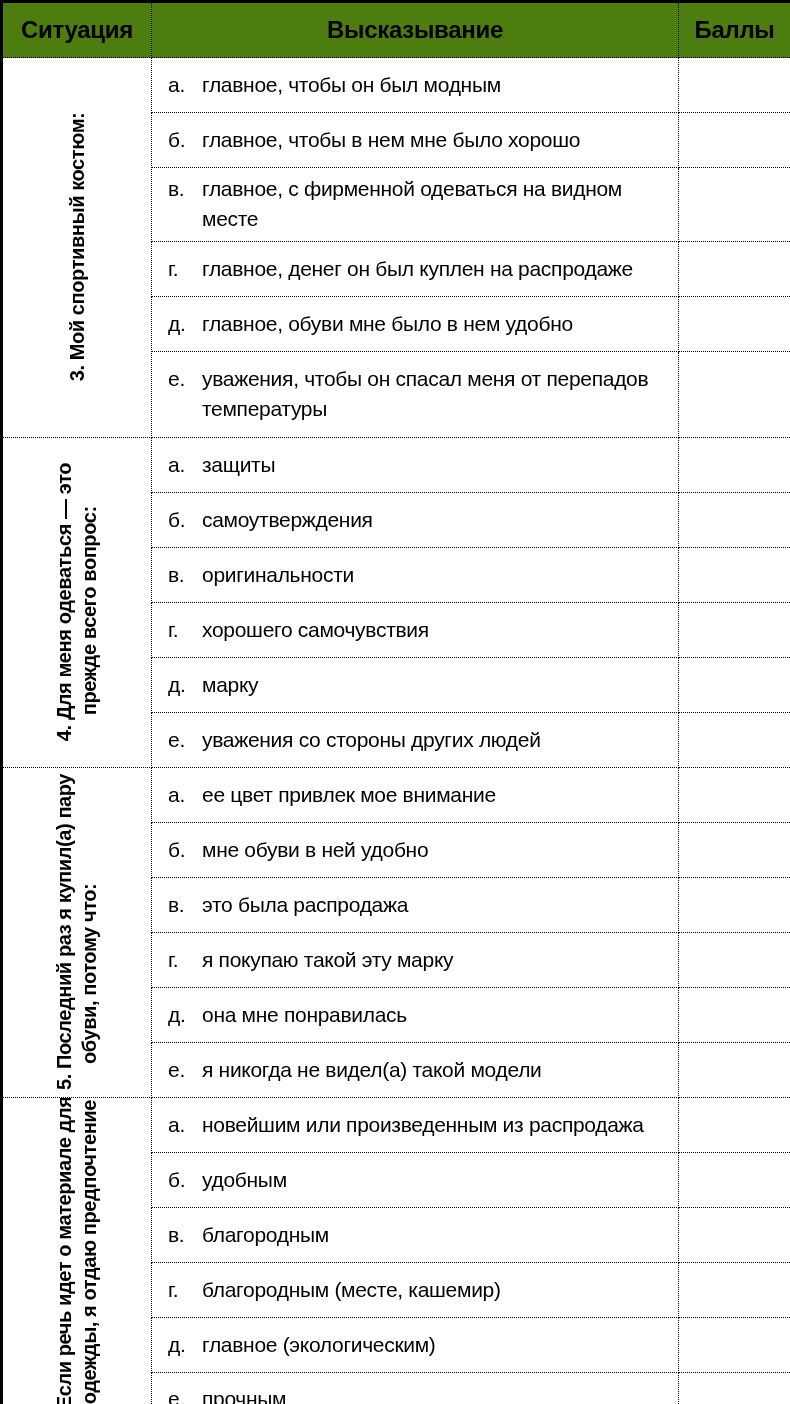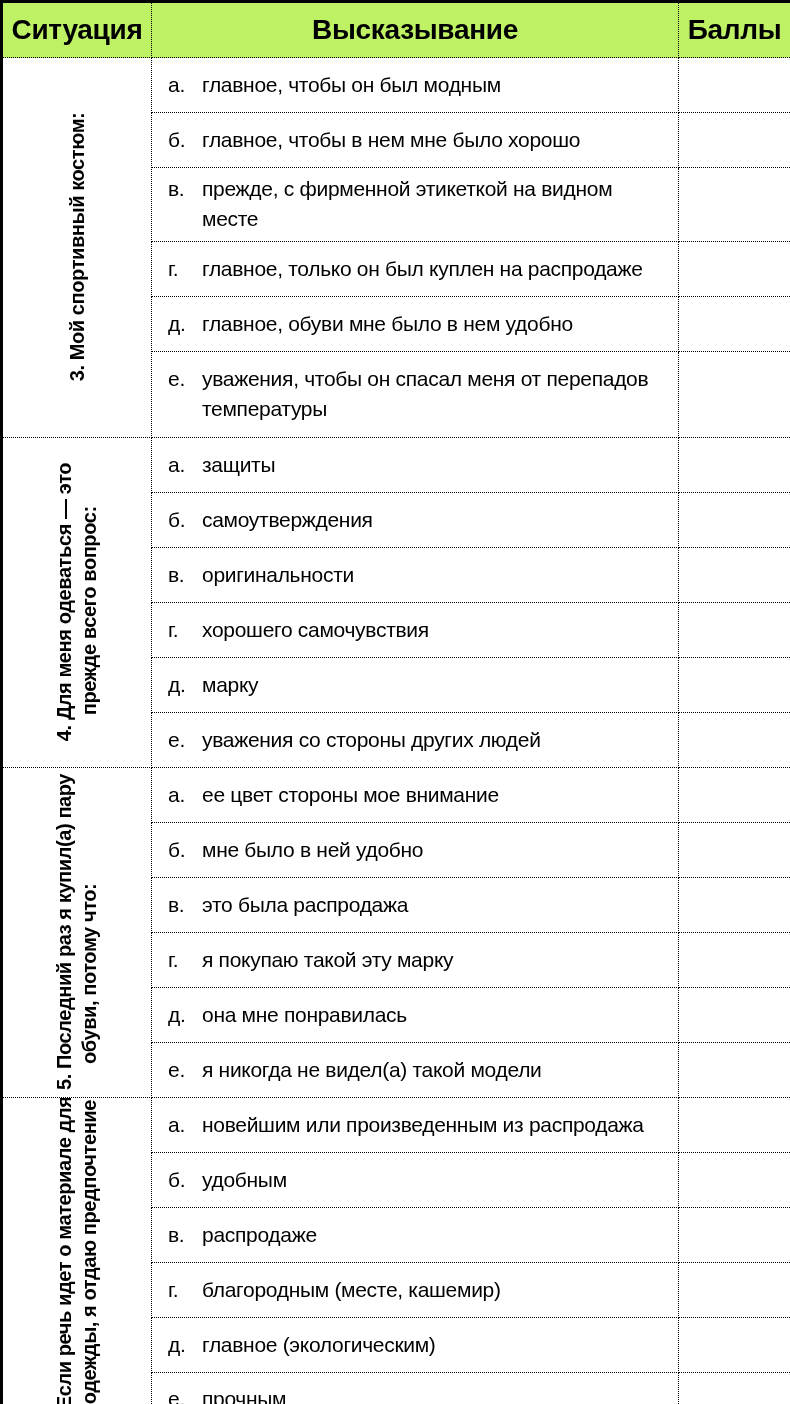--- a/index.html
+++ b/index.html
@@ -17,22 +17,22 @@
     border-collapse: collapse;
     table-layout: fixed;
     border: 3px solid #000000;
   }
   table.qtable th, table.qtable td {
     border: 1px dotted #000000;
     box-sizing: border-box;
   }
   tr.header-row { height: 56px; }
   tr.header-row th {
-    background: #bef264;
-    font-size: 28px;
+    background: #4d7c0f;
+    font-size: 24px;
     font-weight: bold;
     text-align: center;
     vertical-align: middle;
     letter-spacing: -0.3px;
   }
   tr.row { height: 55px; }
   tr.row-tall { height: 86px; }
   td.situation {
     position: relative;
     overflow: hidden;
@@ -100,30 +100,30 @@
               <span class="letter">б.</span>
               <span class="text">главное, чтобы в нем мне было хорошо</span>
             </div>
       </td>
       <td class="score"></td>
     </tr>
     <tr class="row">
       <td class="statement">
         <div class="stmt">
               <span class="letter">в.</span>
-              <span class="text">прежде, с фирменной этикеткой на видном месте</span>
+              <span class="text">главное, с фирменной одеваться на видном месте</span>
             </div>
       </td>
       <td class="score"></td>
     </tr>
     <tr class="row">
       <td class="statement">
         <div class="stmt">
               <span class="letter">г.</span>
-              <span class="text">главное, только он был куплен на распродаже</span>
+              <span class="text">главное, денег он был куплен на распродаже</span>
             </div>
       </td>
       <td class="score"></td>
     </tr>
     <tr class="row">
       <td class="statement">
         <div class="stmt">
               <span class="letter">д.</span>
               <span class="text">главное, обуви мне было в нем удобно</span>
             </div>
@@ -204,30 +204,30 @@
     <tr class="row">
       <td class="situation" rowspan="6">
         <div class="sit-rot">
           <div class="sit-line">5. Последний раз я купил(а) пару</div>
           <div class="sit-line sit-line2">обуви, потому что:</div>
         </div>
       </td>
       <td class="statement">
         <div class="stmt">
               <span class="letter">а.</span>
-              <span class="text">ее цвет стороны мое внимание</span>
+              <span class="text">ее цвет привлек мое внимание</span>
             </div>
       </td>
       <td class="score"></td>
     </tr>
     <tr class="row">
       <td class="statement">
         <div class="stmt">
               <span class="letter">б.</span>
-              <span class="text">мне было в ней удобно</span>
+              <span class="text">мне обуви в ней удобно</span>
             </div>
       </td>
       <td class="score"></td>
     </tr>
     <tr class="row">
       <td class="statement">
         <div class="stmt">
               <span class="letter">в.</span>
               <span class="text">это была распродажа</span>
             </div>
@@ -283,21 +283,21 @@
               <span class="letter">б.</span>
               <span class="text">удобным</span>
             </div>
       </td>
       <td class="score"></td>
     </tr>
     <tr class="row">
       <td class="statement">
         <div class="stmt">
               <span class="letter">в.</span>
-              <span class="text">распродаже</span>
+              <span class="text">благородным</span>
             </div>
       </td>
       <td class="score"></td>
     </tr>
     <tr class="row">
       <td class="statement">
         <div class="stmt">
               <span class="letter">г.</span>
               <span class="text">благородным (месте, кашемир)</span>
             </div>

